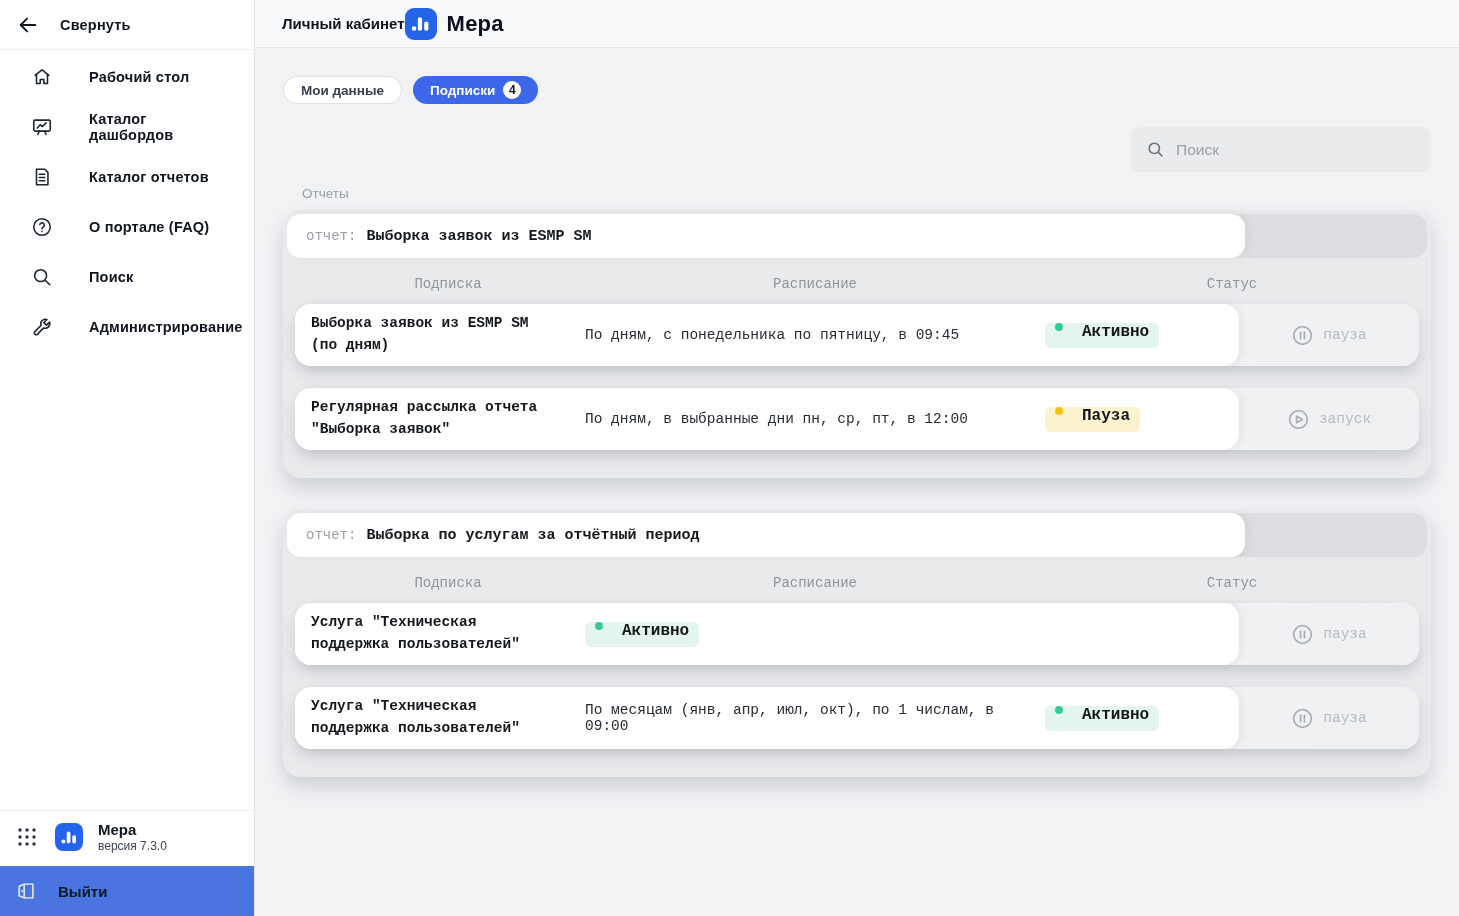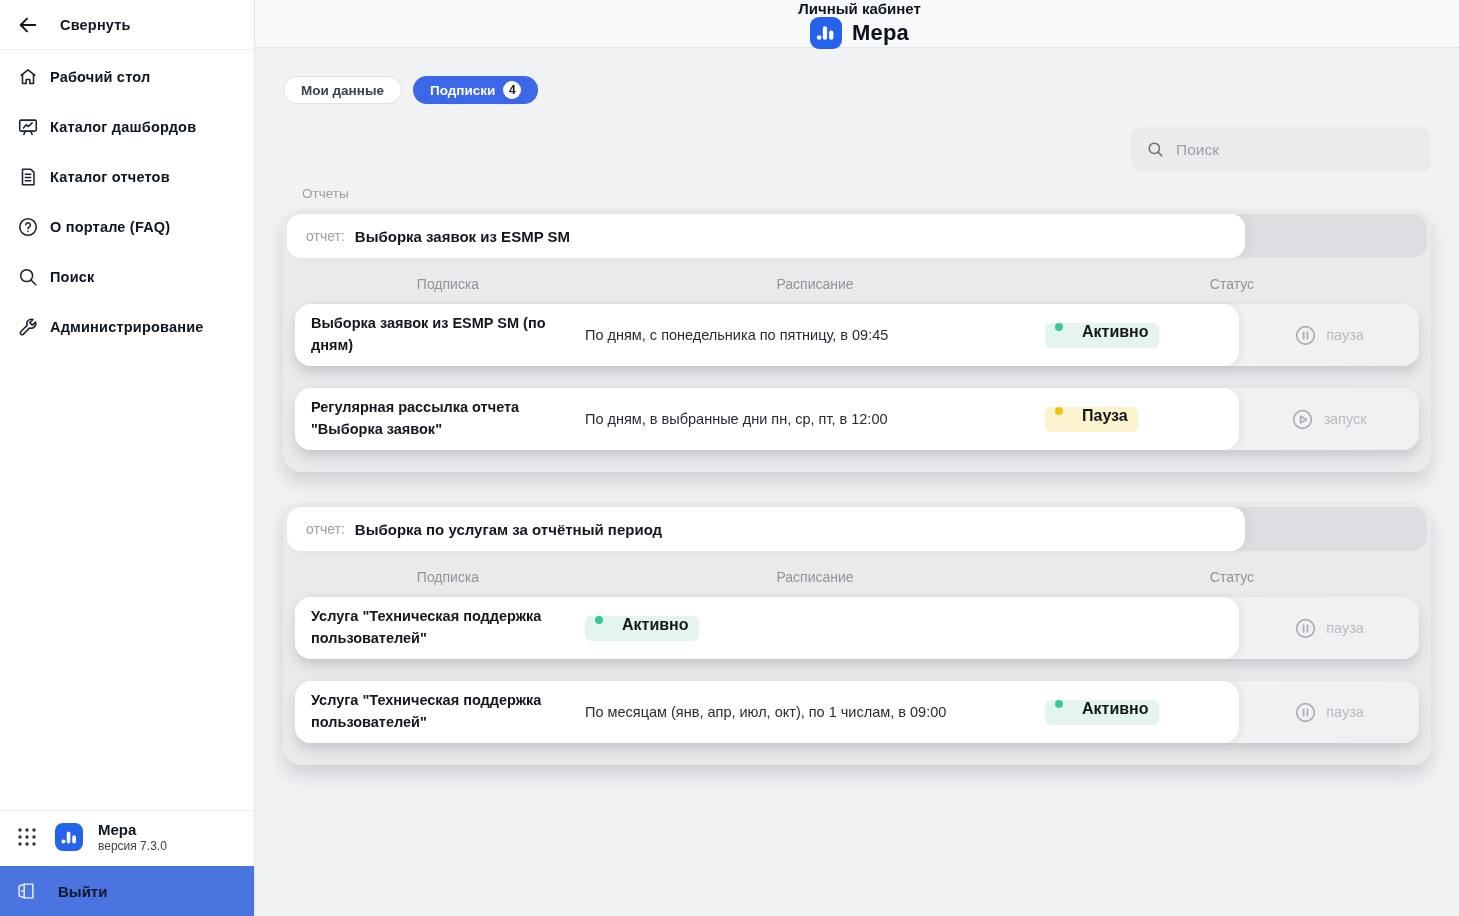--- a/index.html
+++ b/index.html
@@ -18,22 +18,22 @@
     border-right:1px solid #e4e5e8;
     display:flex; flex-direction:column;
   }
   .collapse-row {
     height:50px; display:flex; align-items:center; gap:21px;
     padding:0 17px; border-bottom:1px solid #ededef; cursor:pointer;
   }
   .side-label { font-size:14.5px; font-weight:700; color:#10161f; letter-spacing:.2px; }
   .nav { padding:2px 0; }
   .nav-item {
-    height:50px; display:flex; align-items:center; gap:11px;
-    padding:0 17px; cursor:pointer;
+    height:50px; display:flex; align-items:center; gap:36px;
+    padding:0 31px; cursor:pointer;
   }
   .icon22 { width:22px; height:22px; flex:0 0 22px; }
   .sidebar-footer { margin-top:auto; }
   .footer-divider { border-top:1px solid #ededef; }
   .footer-row { display:flex; align-items:center; gap:15px; padding:11px 17px 13px; }
   .grid-icon { width:20px; height:20px; margin-right:3px; }
   .logo-sq { border-radius:8px; background:#2563eb; display:flex; align-items:center; justify-content:center; }
   .logo-sq.small { width:28px; height:28px; }
   .logo-sq.big { width:32px; height:32px; border-radius:9px; }
   .logo-sq svg { width:72%; height:72%; }
@@ -43,21 +43,20 @@
     height:50px; background:#4a74e0; color:#0f172a;
     display:flex; align-items:center; gap:21px; padding:0 15px;
     font-weight:700; font-size:15px; cursor:pointer;
   }
   
   .main { flex:1; display:flex; flex-direction:column; min-width:0; }
   .topbar {
     height:48px; background:#f8f9fa; border-bottom:1px solid #e7e8ea;
     display:flex; align-items:center; 
     padding:0 22px 0 27px;
-    flex-direction:column;
   }
   .page-title { font-size:15px; font-weight:700; color:#0f151d; }
   .brand { display:flex; align-items:center; gap:10px; }
   .brand-name { font-size:22px; font-weight:700; color:#0c121d; letter-spacing:.2px; }
   .content { flex:1; padding:28px 28px 0 28px; overflow:hidden; }
   
   .tabs { display:flex; gap:11px; }
   .tab {
     height:28px; border-radius:15px; padding:0 17px;
     display:inline-flex; align-items:center; gap:8px;
@@ -79,22 +78,23 @@
   .search-box svg { width:19px; height:19px; flex:0 0 19px; }
   .search-input {
     flex:1; border:0; outline:0; background:transparent;
     font-family:"Liberation Sans", sans-serif; font-size:15.5px; color:#2a2f36;
   }
   .search-input::placeholder { color:#9aa0a8; }
   
   .section-label { margin:14px 0 9px 19px; font-size:13.5px; color:#9aa0a6; }
   .report-card {
     background:#e9eaec; border-radius:18px;
-    padding:4px 4px 22px 4px; margin-bottom:31px;
+    padding:4px 4px 28px 4px; margin-bottom:31px;
     box-shadow:0 10px 18px rgba(120,126,136,.28);
+    font-family:Liberation Mono, monospace;
   }
   .report-header { position:relative; height:44px; border-radius:14px; background:#dcdee1; }
   .report-header-white {
     position:absolute; inset:0 182px 0 0;
     background:#ffffff; border-radius:14px;
     display:flex; align-items:center; gap:10px; padding:0 19px;
     box-shadow:4px 0 8px rgba(0,0,0,.05);
   }
   .report-label { font-size:14px; color:#9aa0a6; }
   .report-title { font-size:15px; font-weight:700; color:#14181d; }

